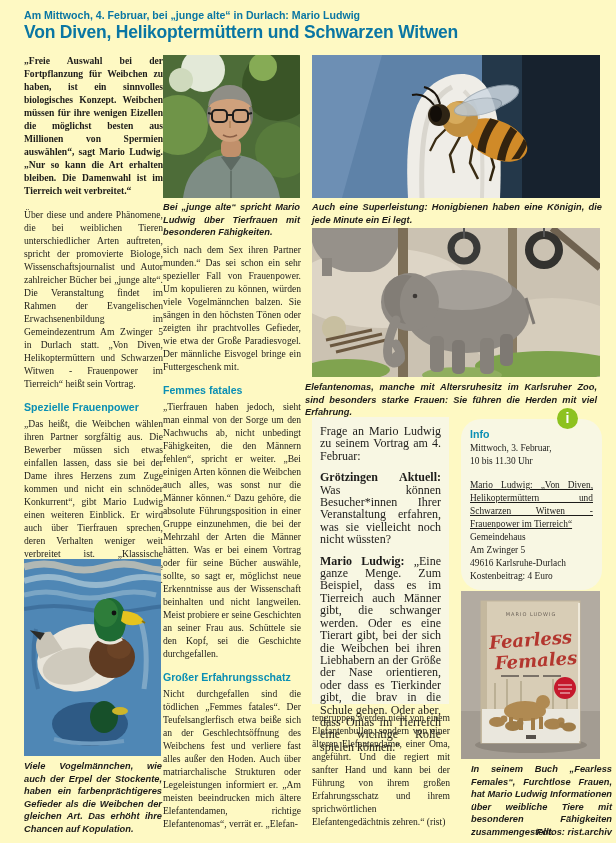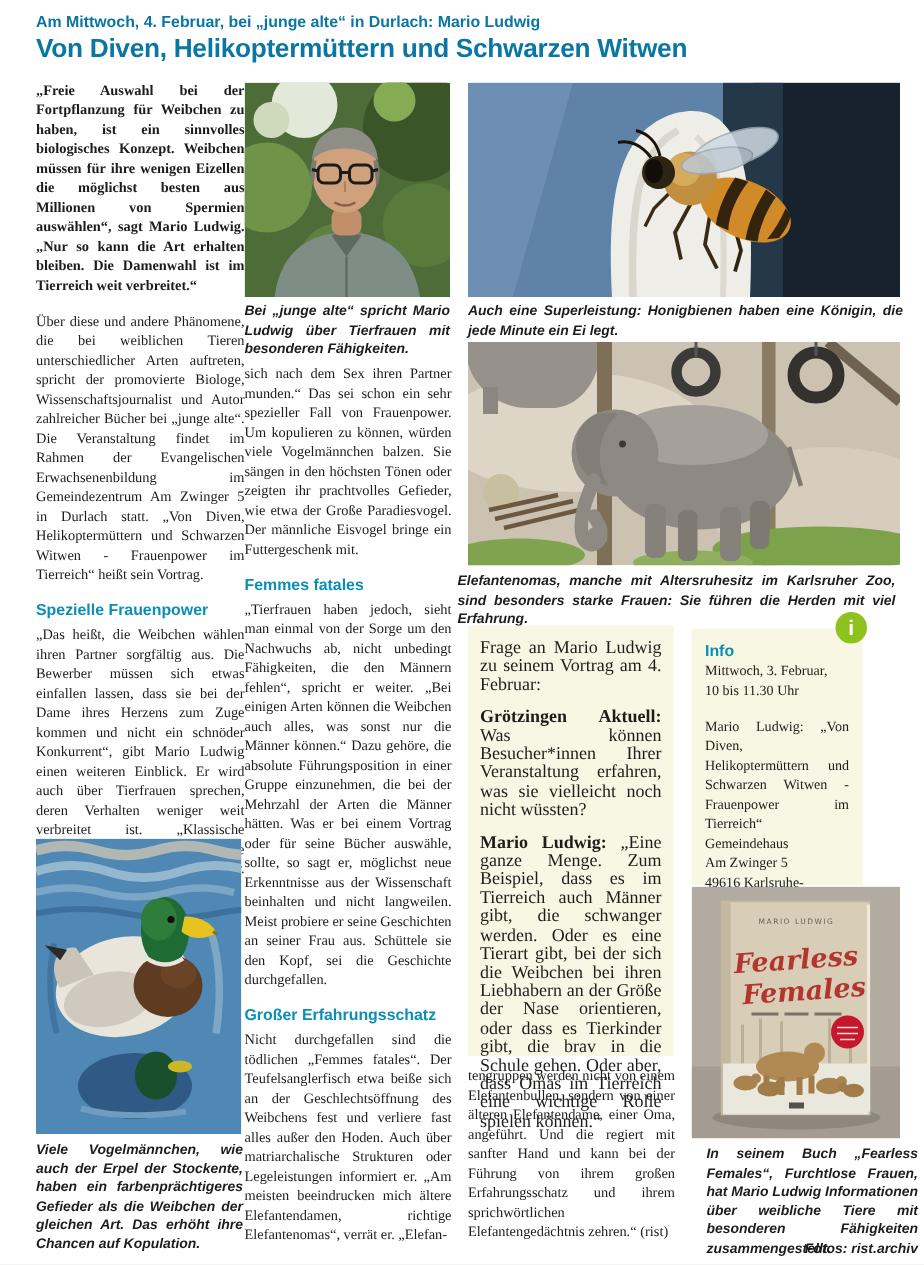--- a/index.html
+++ b/index.html
@@ -1,16 +1,16 @@
 <!DOCTYPE html>
 <html lang="de"><head>
 <meta charset="utf-8">
 <style>
   html,body{margin:0;padding:0;background:#e9e9e9;}
-  .page{position:relative;width:616px;height:843px;background:#ffffff;overflow:hidden;
+  .page{position:relative;width:616px;height:843px;background:#fef9c3;overflow:hidden;
         font-family:"Liberation Serif",serif;color:#1d1c1a;}
   
   .kicker{position:absolute;left:24px;top:9px;width:576px;
           font:bold 10.6px/13px "Liberation Sans",sans-serif;color:#0a76a3;}
   .headline{position:absolute;left:24px;top:22px;width:576px;
           font:bold 17.5px/21px "Liberation Sans",sans-serif;color:#0a76a3;letter-spacing:-.2px;}
   
   .bodytxt{font-size:9.6px;line-height:13px;text-align:justify;hyphens:auto;}
   .bodytxt p{margin:0 0 11px 0;}
   p.lead{font-weight:bold;}
@@ -34,24 +34,24 @@
   .cap-duck{position:absolute;left:24px;top:760px;width:138px;}
   .fig-book{left:461px;top:591px;width:139px;height:168px;}
   .cap-book{position:absolute;left:461px;top:763px;width:141px;}
   .credit{position:absolute;right:0;bottom:0;font:italic bold 9.3px/12.6px "Liberation Sans",sans-serif;}
   
   .creambox{position:absolute;background:#f8f7e3;}
   .interview{left:312px;top:417px;width:137px;height:287px;padding:8px 8px;box-sizing:border-box;
              font-size:12px;line-height:12.4px;text-align:justify;}
   .interview p{margin:0 0 9px 0;}
   .qa b{font-weight:bold;}
-  .infobox{left:461px;top:419px;width:114px;height:171px;padding:9px 9px;box-sizing:border-box;
-           font-size:9.4px;line-height:13px;}
+  .infobox{left:461px;top:419px;width:141px;height:171px;padding:9px 9px;box-sizing:border-box;
+           font-size:9.4px;line-height:13px;border-radius:20px;}
   .info-title{font:bold 10.6px/13px "Liberation Sans",sans-serif;color:#0b8fb4;margin-bottom:1px;}
-  .info-body{text-align:justify;margin:11px 0 0 0;}
+  .info-body{text-align:justify;margin:11px 0 0 0;text-decoration:underline;}
   .info-icon{position:absolute;left:557px;top:408px;width:21px;height:21px;border-radius:50%;
              background:#8dc21f;color:#ffffff;font:bold 14px/21px "Liberation Sans",sans-serif;
              text-align:center;}
 </style>
 </head>
 <body>
 
 <div class="page">
 
   <div class="kicker">Am Mittwoch, 4. Februar, bei „junge alte“ in Durlach: Mario Ludwig</div>

